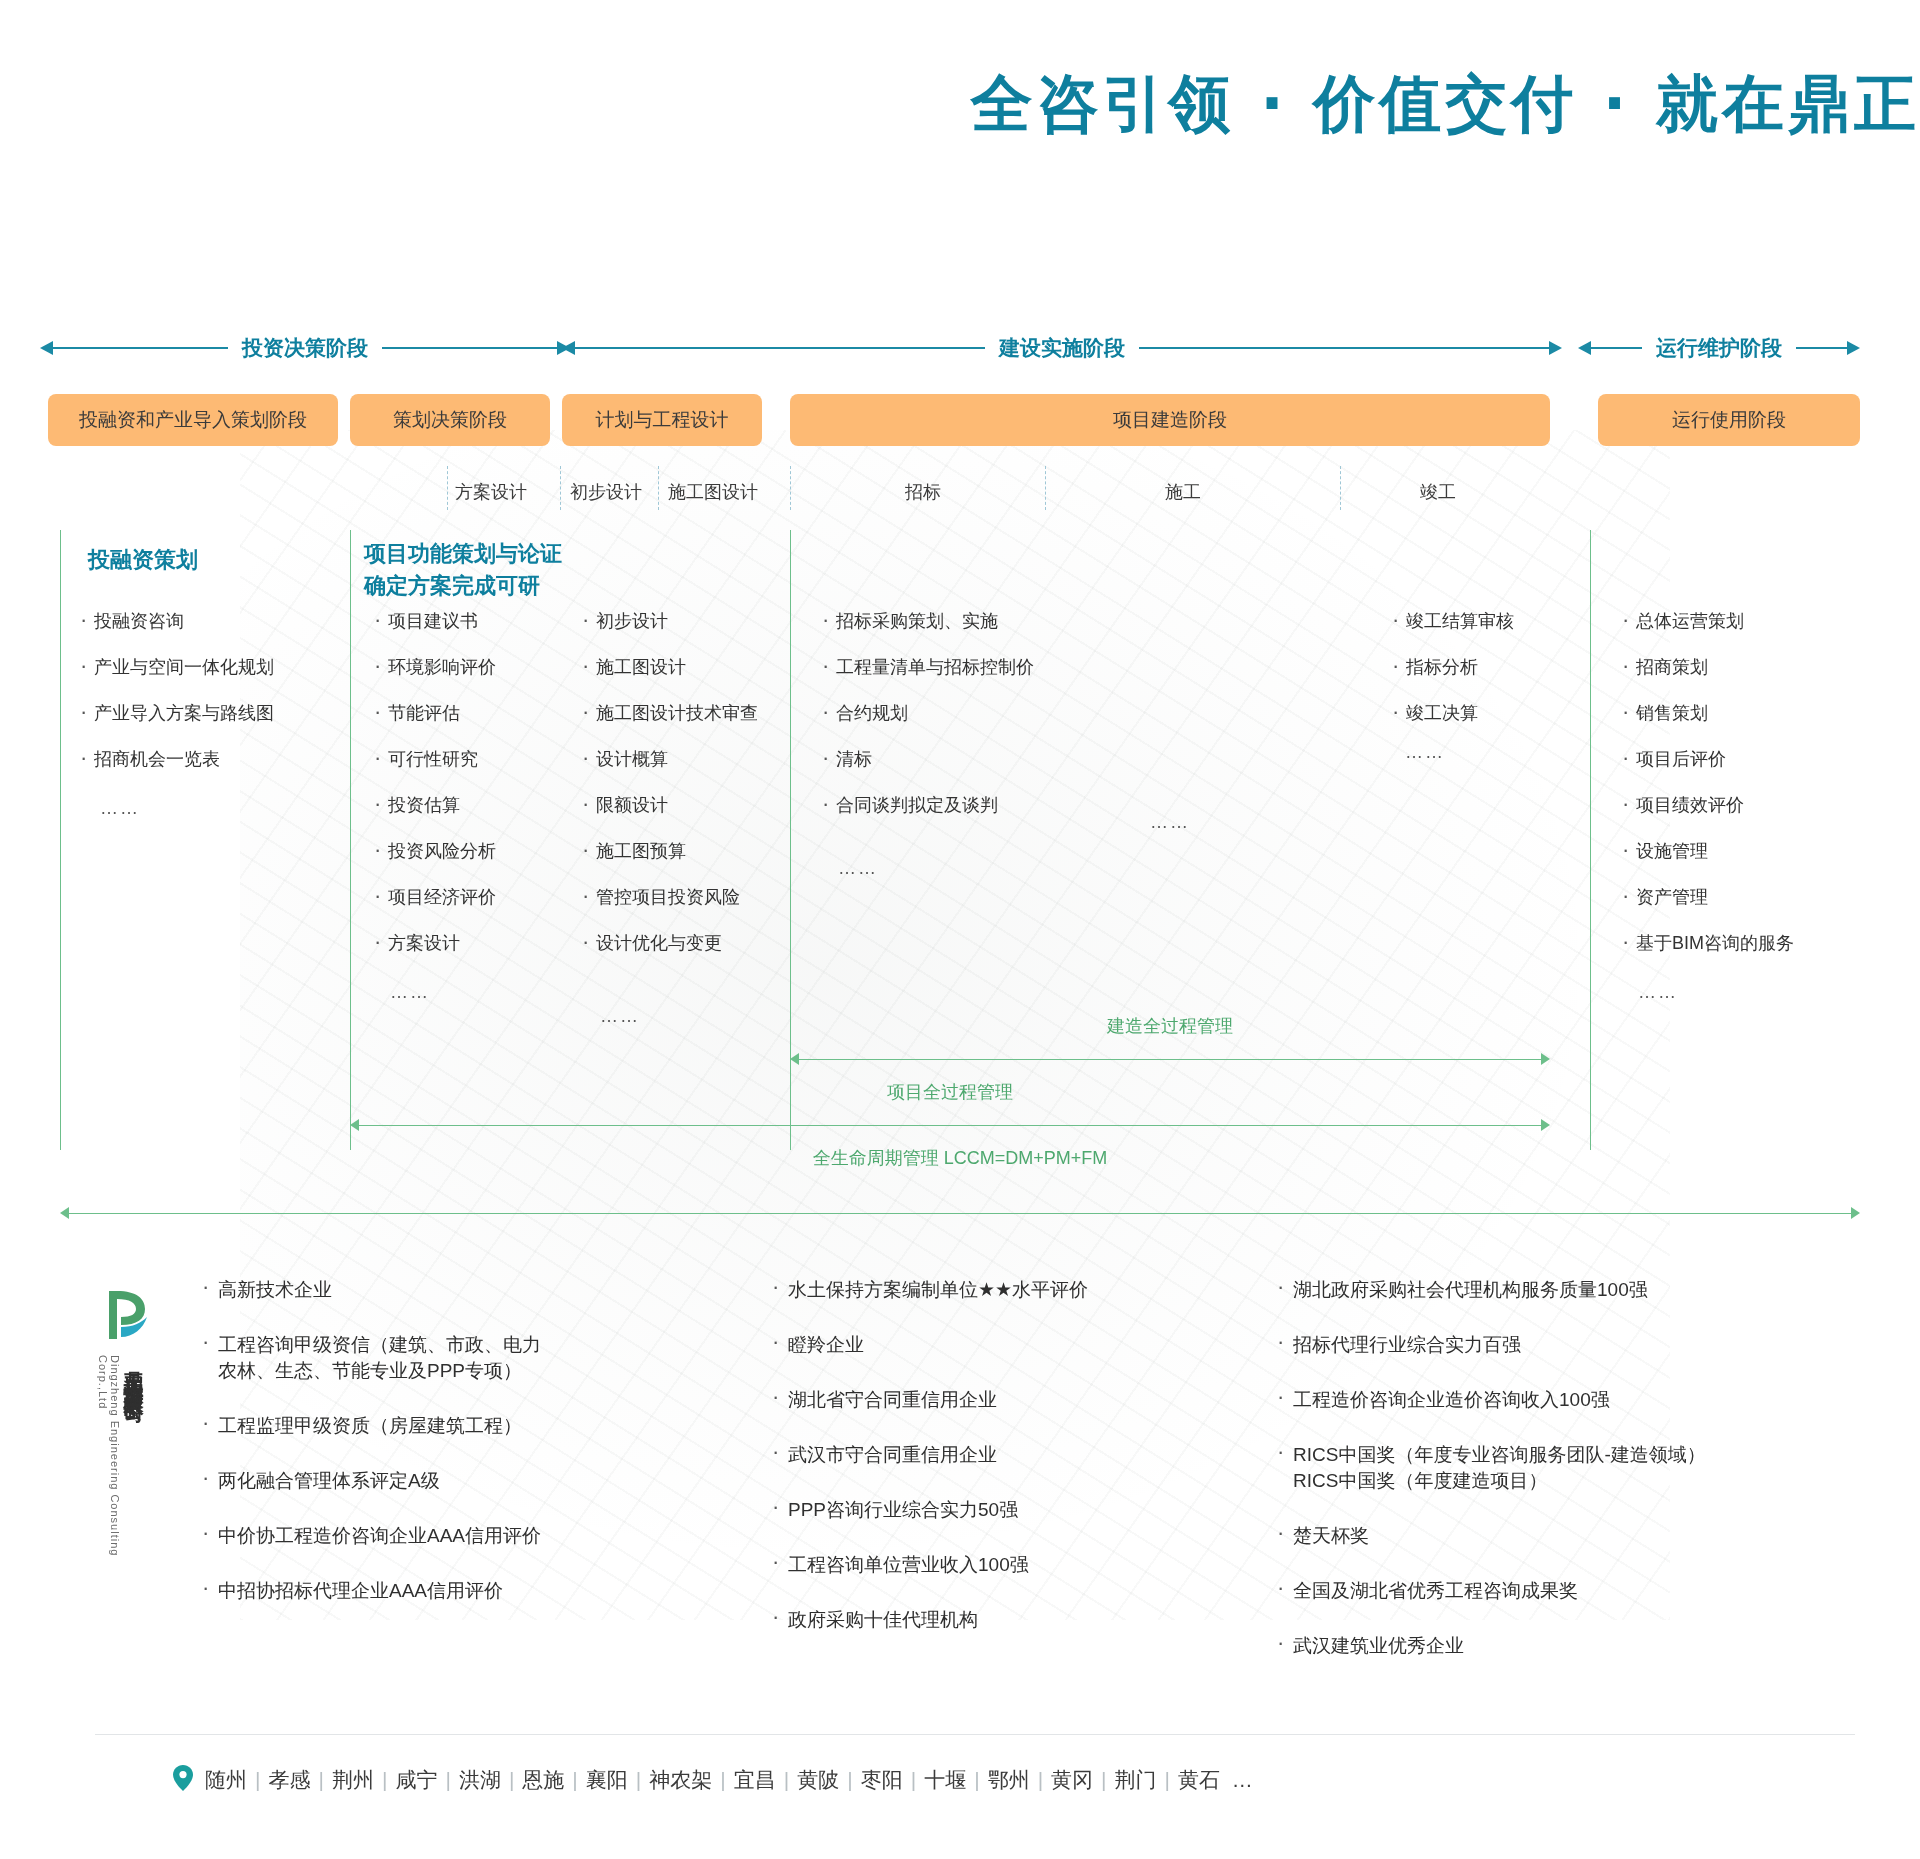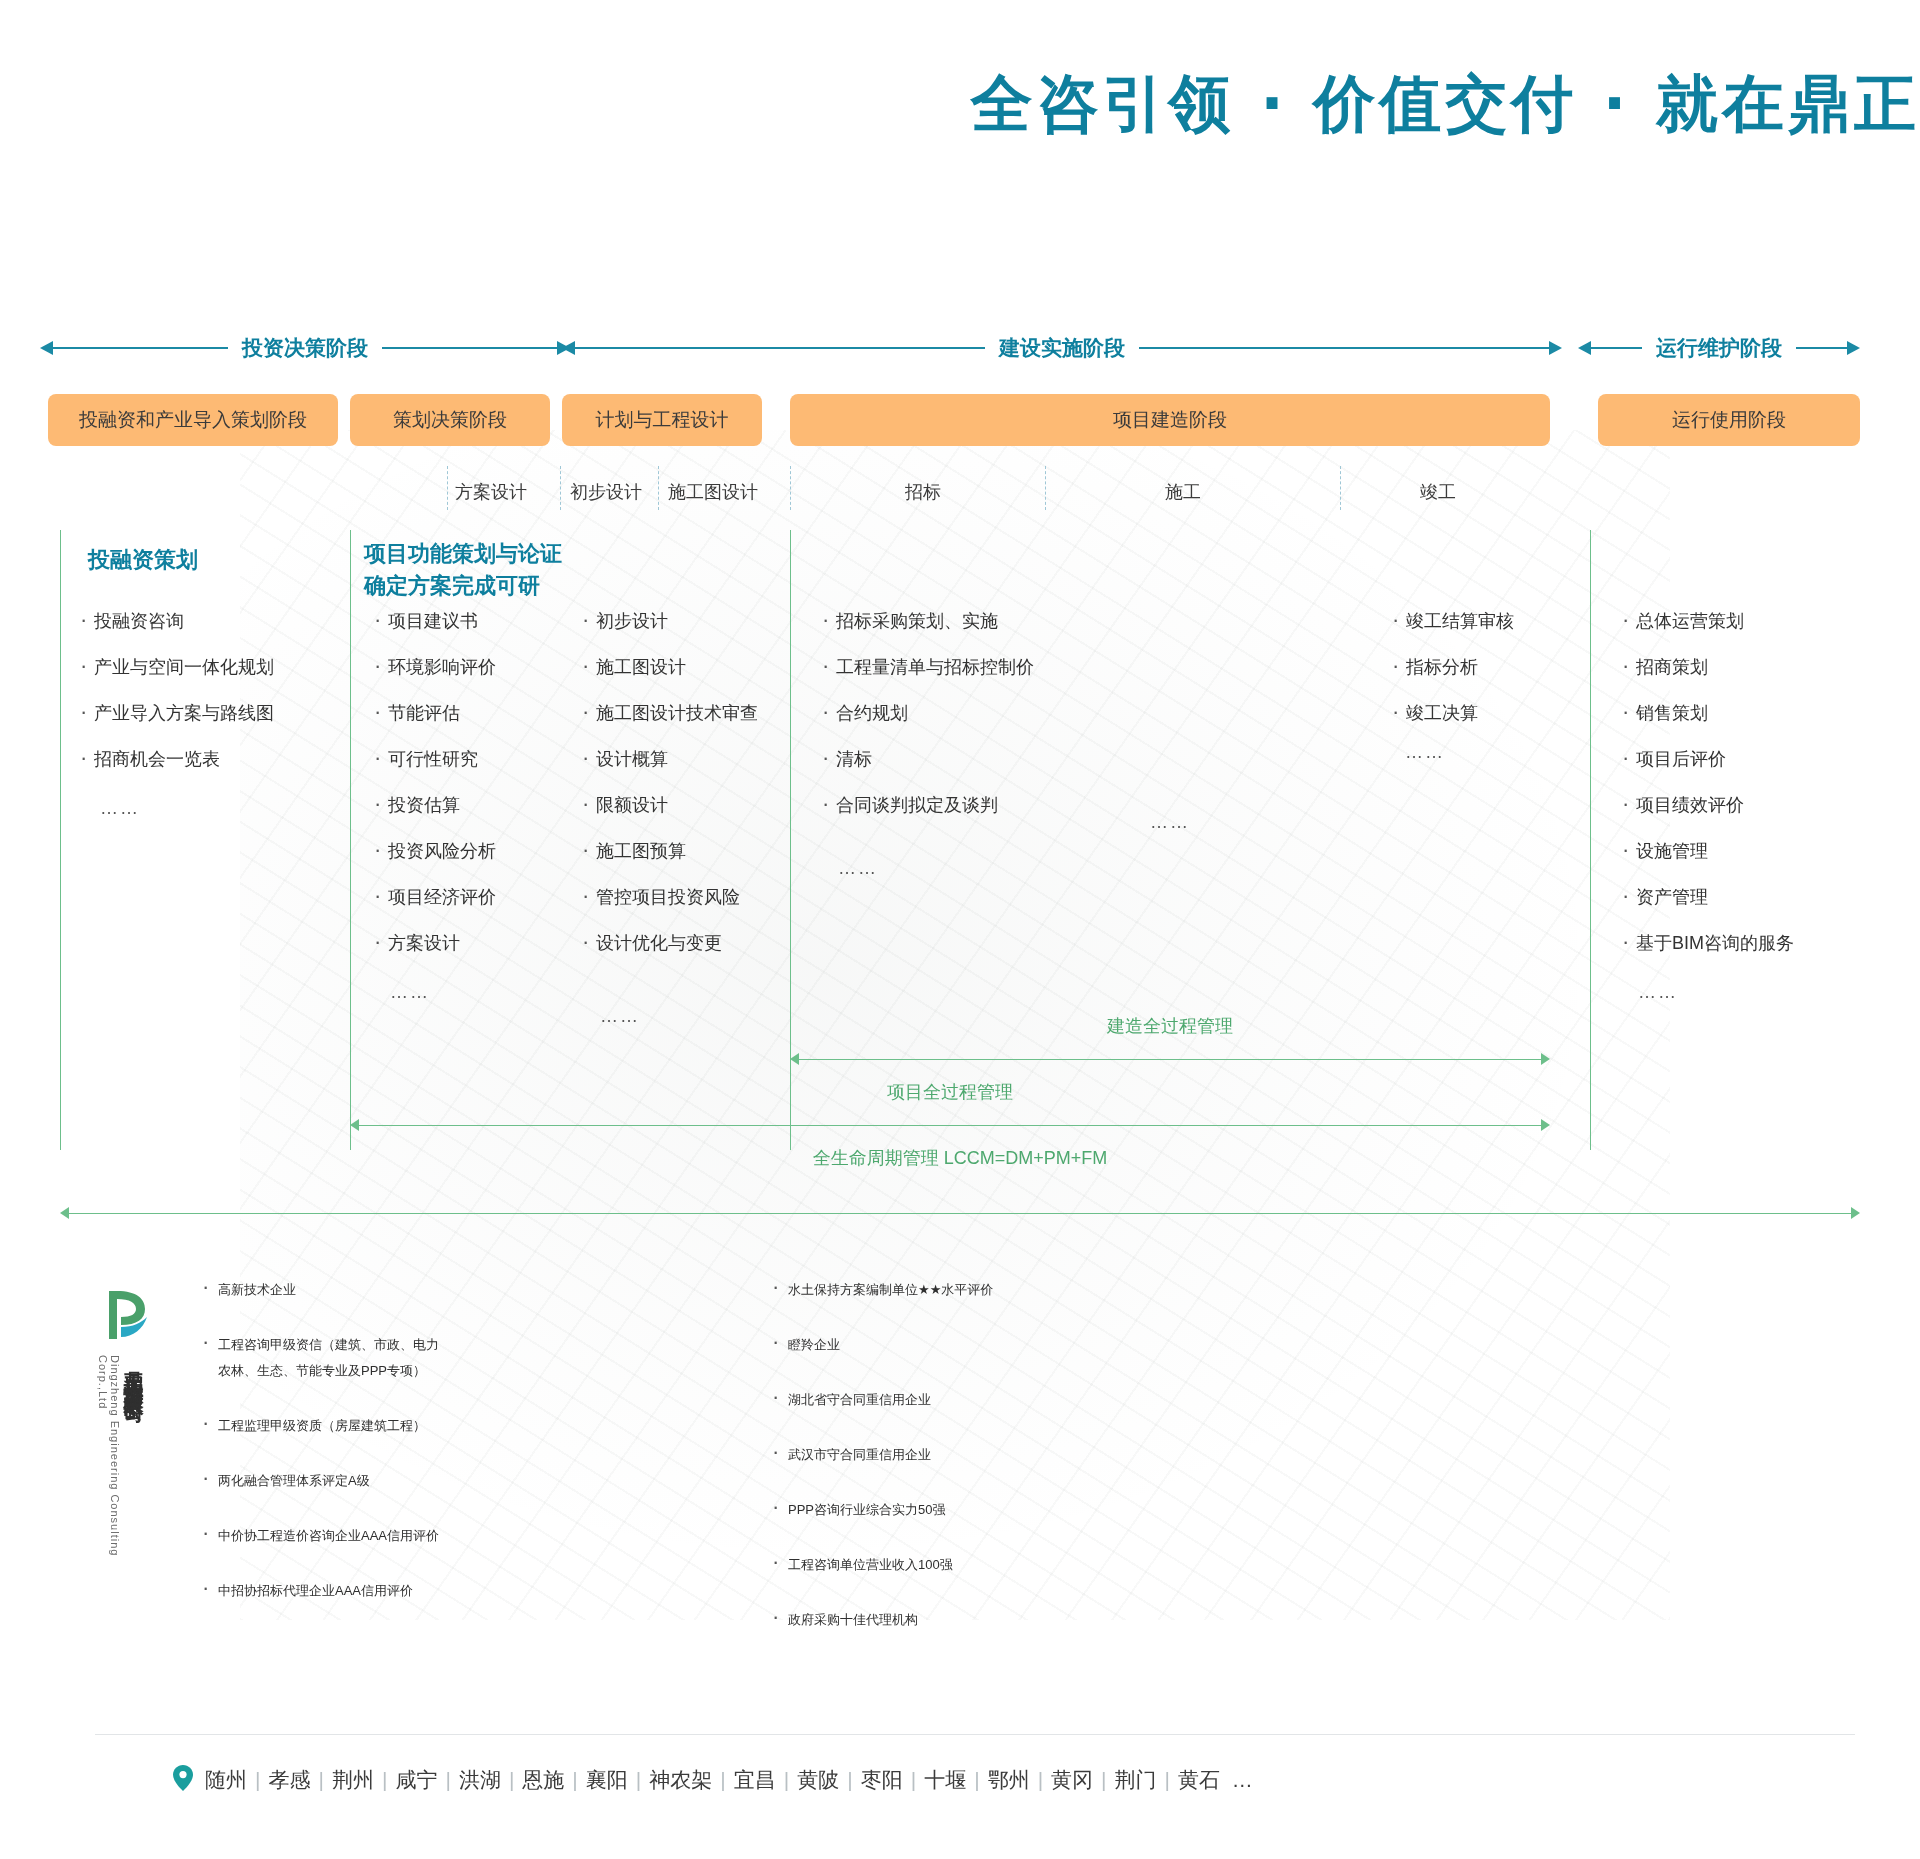--- a/index.html
+++ b/index.html
@@ -105,21 +105,21 @@
     border-top:6px solid transparent;border-bottom:6px solid transparent;border-left:9px solid #6dbf8b;
   }
   .green-label{
     position:absolute; color:#4da86e; font-size:18px; white-space:nowrap; text-align:center;
   }
 
   
   .cred{ position:absolute; top:1215px; left:0; width:1920px; height:430px; }
   .cred ul{ margin:0; padding:0; }
   .cred li{
-    list-style:none; font-size:13px; color:#2f2f2f; line-height:26px;
+    list-style:none; font-size:19px; color:#2f2f2f; line-height:26px;
     margin-bottom:29px; padding-left:18px; position:relative;
   }
   .cred li:before{ content:"·"; position:absolute; left:2px; top:-3px; font-size:22px; color:#555; }
   .cred-col{ position:absolute; }
 
   
   .logo-box{ position:absolute; left:95px; top:1225px; width:70px; height:320px; }
   .logo-mark{ width:46px; height:56px; position:relative; margin-left:8px;}
   .logo-vert{
     writing-mode:vertical-rl; text-orientation:mixed;
@@ -329,20 +329,32 @@
       <ul>
         <li>水土保持方案编制单位★★水平评价</li>
         <li>瞪羚企业</li>
         <li>湖北省守合同重信用企业</li>
         <li>武汉市守合同重信用企业</li>
         <li>PPP咨询行业综合实力50强</li>
         <li>工程咨询单位营业收入100强</li>
         <li>政府采购十佳代理机构</li>
       </ul>
     </div>
+    <div class="cred-col" style="left:1275px;top:0;width:570px;">
+      <ul>
+        <li>湖北政府采购社会代理机构服务质量100强</li>
+        <li>招标代理行业综合实力百强</li>
+        <li>工程造价咨询企业造价咨询收入100强</li>
+        <li style="white-space:pre-line;">RICS中国奖（年度专业咨询服务团队-建造领域）
+RICS中国奖（年度建造项目）</li>
+        <li>楚天杯奖</li>
+        <li>全国及湖北省优秀工程咨询成果奖</li>
+        <li>武汉建筑业优秀企业</li>
+      </ul>
+    </div>
   </div>
 
   <div class="footer">
     <svg class="pin" width="20" height="26" viewBox="0 0 20 26">
       <path d="M10 0 C4.5 0 0 4.4 0 9.8 C0 17 10 26 10 26 C10 26 20 17 20 9.8 C20 4.4 15.5 0 10 0 Z" fill="#1a9e9e"></path>
       <circle cx="10" cy="9.6" r="3.6" fill="#ffffff"></circle>
     </svg>
     <div class="footer-row">
       <span>随州</span><span class="sep">|</span><span>孝感</span><span class="sep">|</span><span>荆州</span><span class="sep">|</span><span>咸宁</span><span class="sep">|</span><span>洪湖</span><span class="sep">|</span><span>恩施</span><span class="sep">|</span><span>襄阳</span><span class="sep">|</span><span>神农架</span><span class="sep">|</span><span>宜昌</span><span class="sep">|</span><span>黄陂</span><span class="sep">|</span><span>枣阳</span><span class="sep">|</span><span>十堰</span><span class="sep">|</span><span>鄂州</span><span class="sep">|</span><span>黄冈</span><span class="sep">|</span><span>荆门</span><span class="sep">|</span><span>黄石</span>&nbsp;&nbsp;<span>…</span>
     </div>

